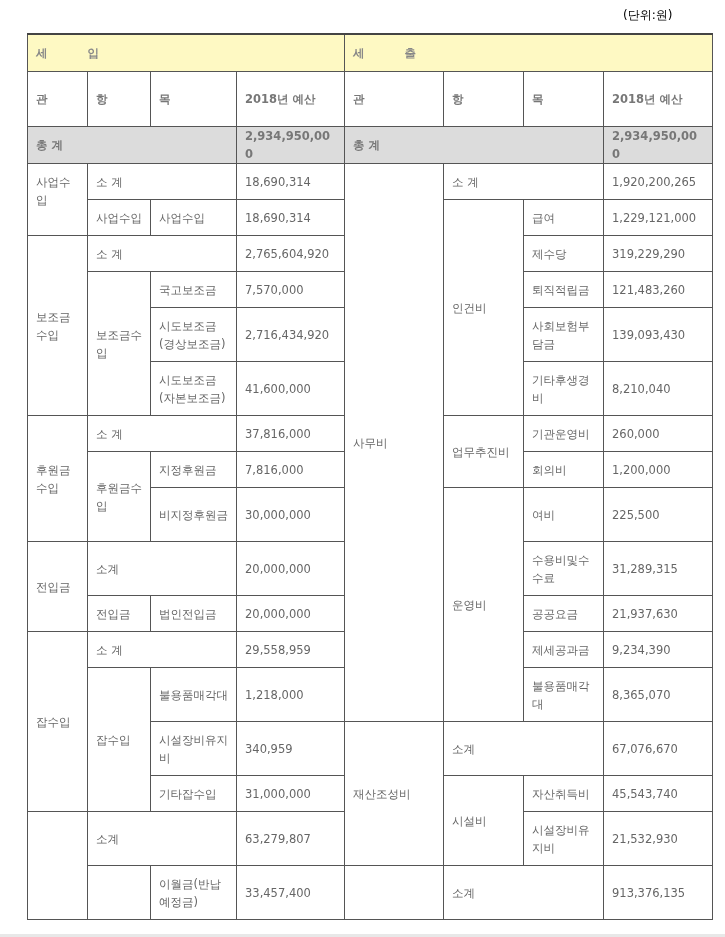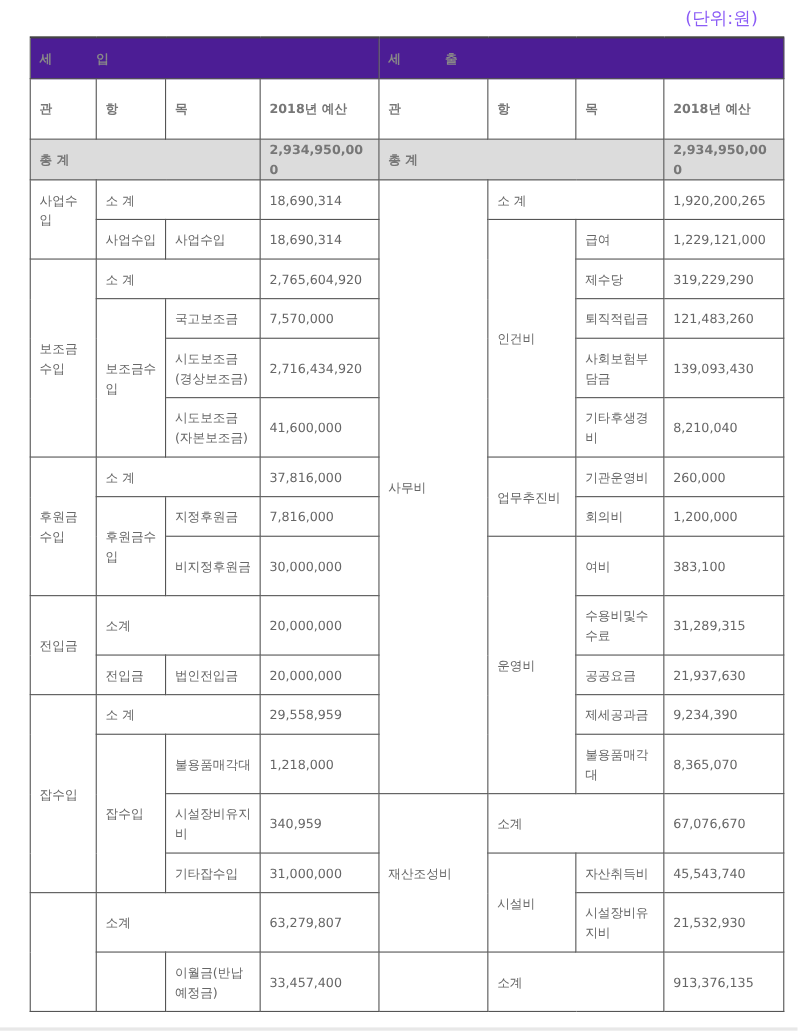--- a/index.html
+++ b/index.html
@@ -1,21 +1,21 @@
 <!DOCTYPE html>
 <html><head>
 <meta charset="utf-8">
 <style>
   html, body { margin: 0; padding: 0; background: #ffffff; }
   body { width: 725px; height: 937px; overflow: hidden; position: relative; font-family: "DejaVu Sans", "Liberation Sans", sans-serif; }
-  .unit { position: absolute; top: 7px; left: 623px; font-size: 16px; color: #8b5cf6; }
+  .unit { position: absolute; top: 7px; left: 623px; font-size: 12px; color: #000000; }
   table.budget { position: absolute; top: 33px; left: 27px; border-collapse: collapse; table-layout: fixed; width: 685px; font-size: 11.5px; color: #666; }
   table.budget td { border: 1px solid #555; padding: 0 8px; vertical-align: middle; text-align: left; line-height: 18px; word-break: break-all; }
   table.budget td.outer-top { border-top: 2px solid #444; }
-  .h1 td { background: #4c1d95; height: 36px; font-weight: bold; color: #888; }
+  .h1 td { background: #fef9c3; height: 36px; font-weight: bold; color: #888; }
   .h2 td { height: 54px; font-weight: bold; color: #777; }
   .tot td { background: #dcdcdc; height: 35px; font-weight: bold; color: #777; }
   .num { color: #666; }
   tr.s td { height: 35px; margin-top: 48px; }
   tr.t td { height: 53px; }
   .lbl-top { vertical-align: top !important; padding-top: 9px !important; }
   .bottom-fade { position: absolute; left: 0; top: 934px; width: 725px; height: 3px; background: #e8e8e8; }
 </style>
 </head>
 <body>
@@ -125,21 +125,21 @@
     <td class="num">7,816,000</td>
     <td>회의비</td>
     <td class="num">1,200,000</td>
   </tr>
 
   <tr class="t">
     <td>비지정후원금</td>
     <td class="num">30,000,000</td>
     <td rowspan="5">운영비</td>
     <td>여비</td>
-    <td class="num">383,100</td>
+    <td class="num">225,500</td>
   </tr>
 
   <tr class="t">
     <td rowspan="2">전입금</td>
     <td colspan="2">소계</td>
     <td class="num">20,000,000</td>
     <td>수용비및수수료</td>
     <td class="num">31,289,315</td>
   </tr>
 

